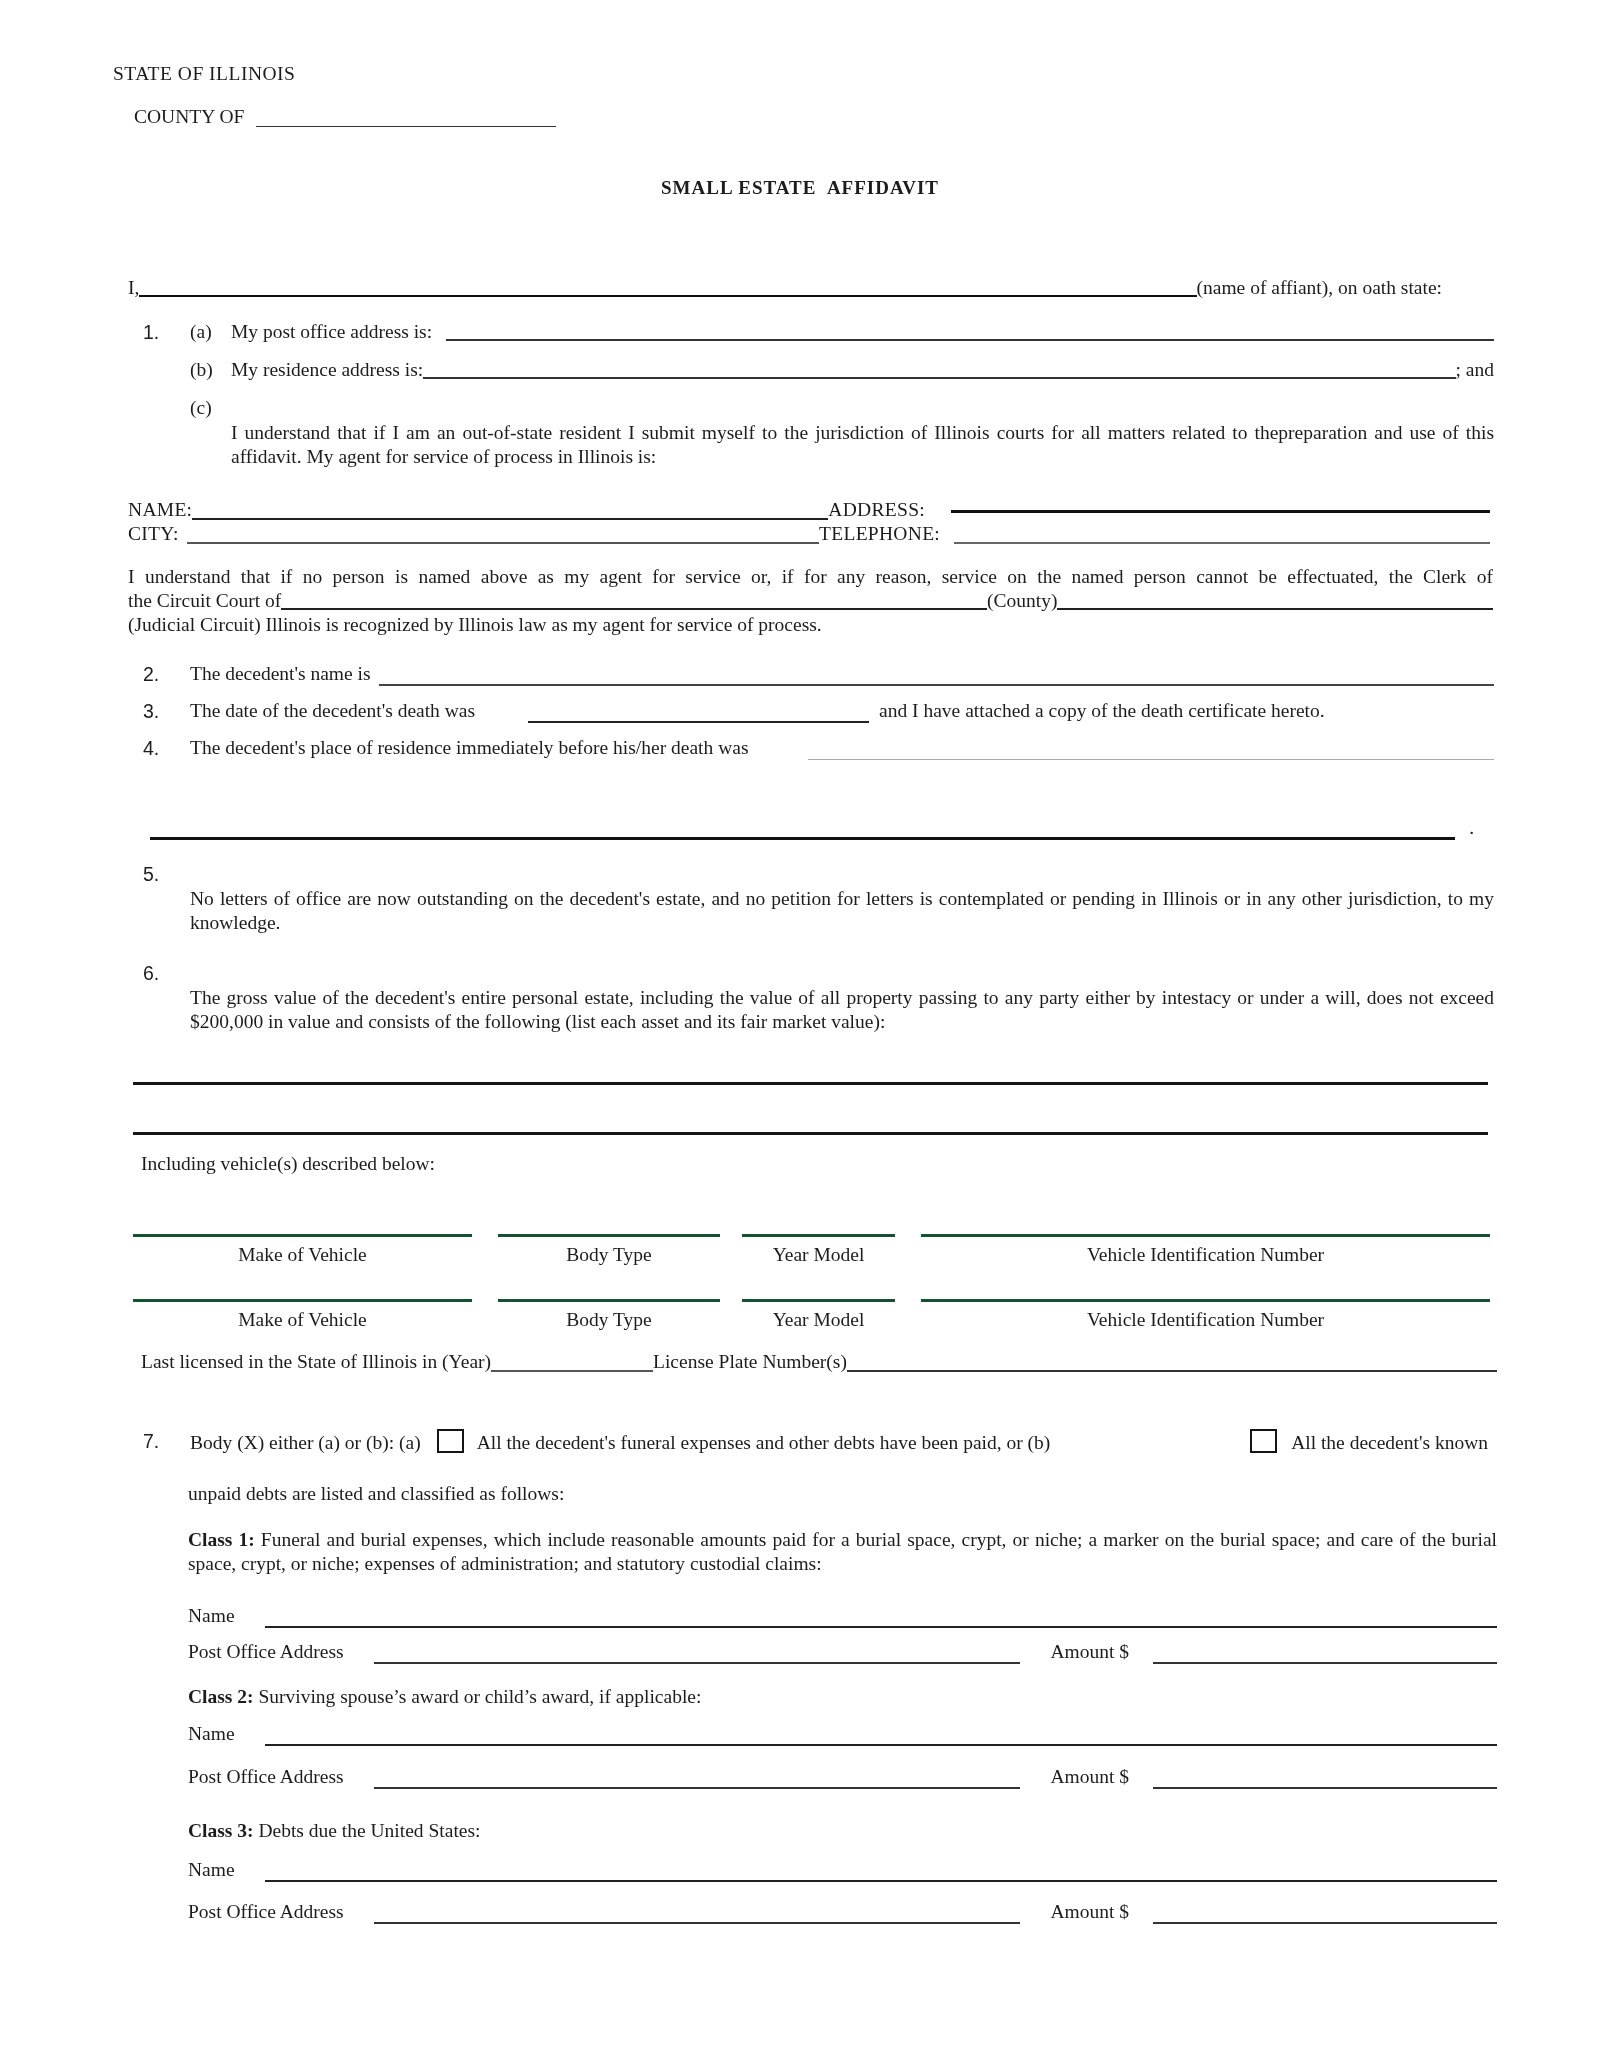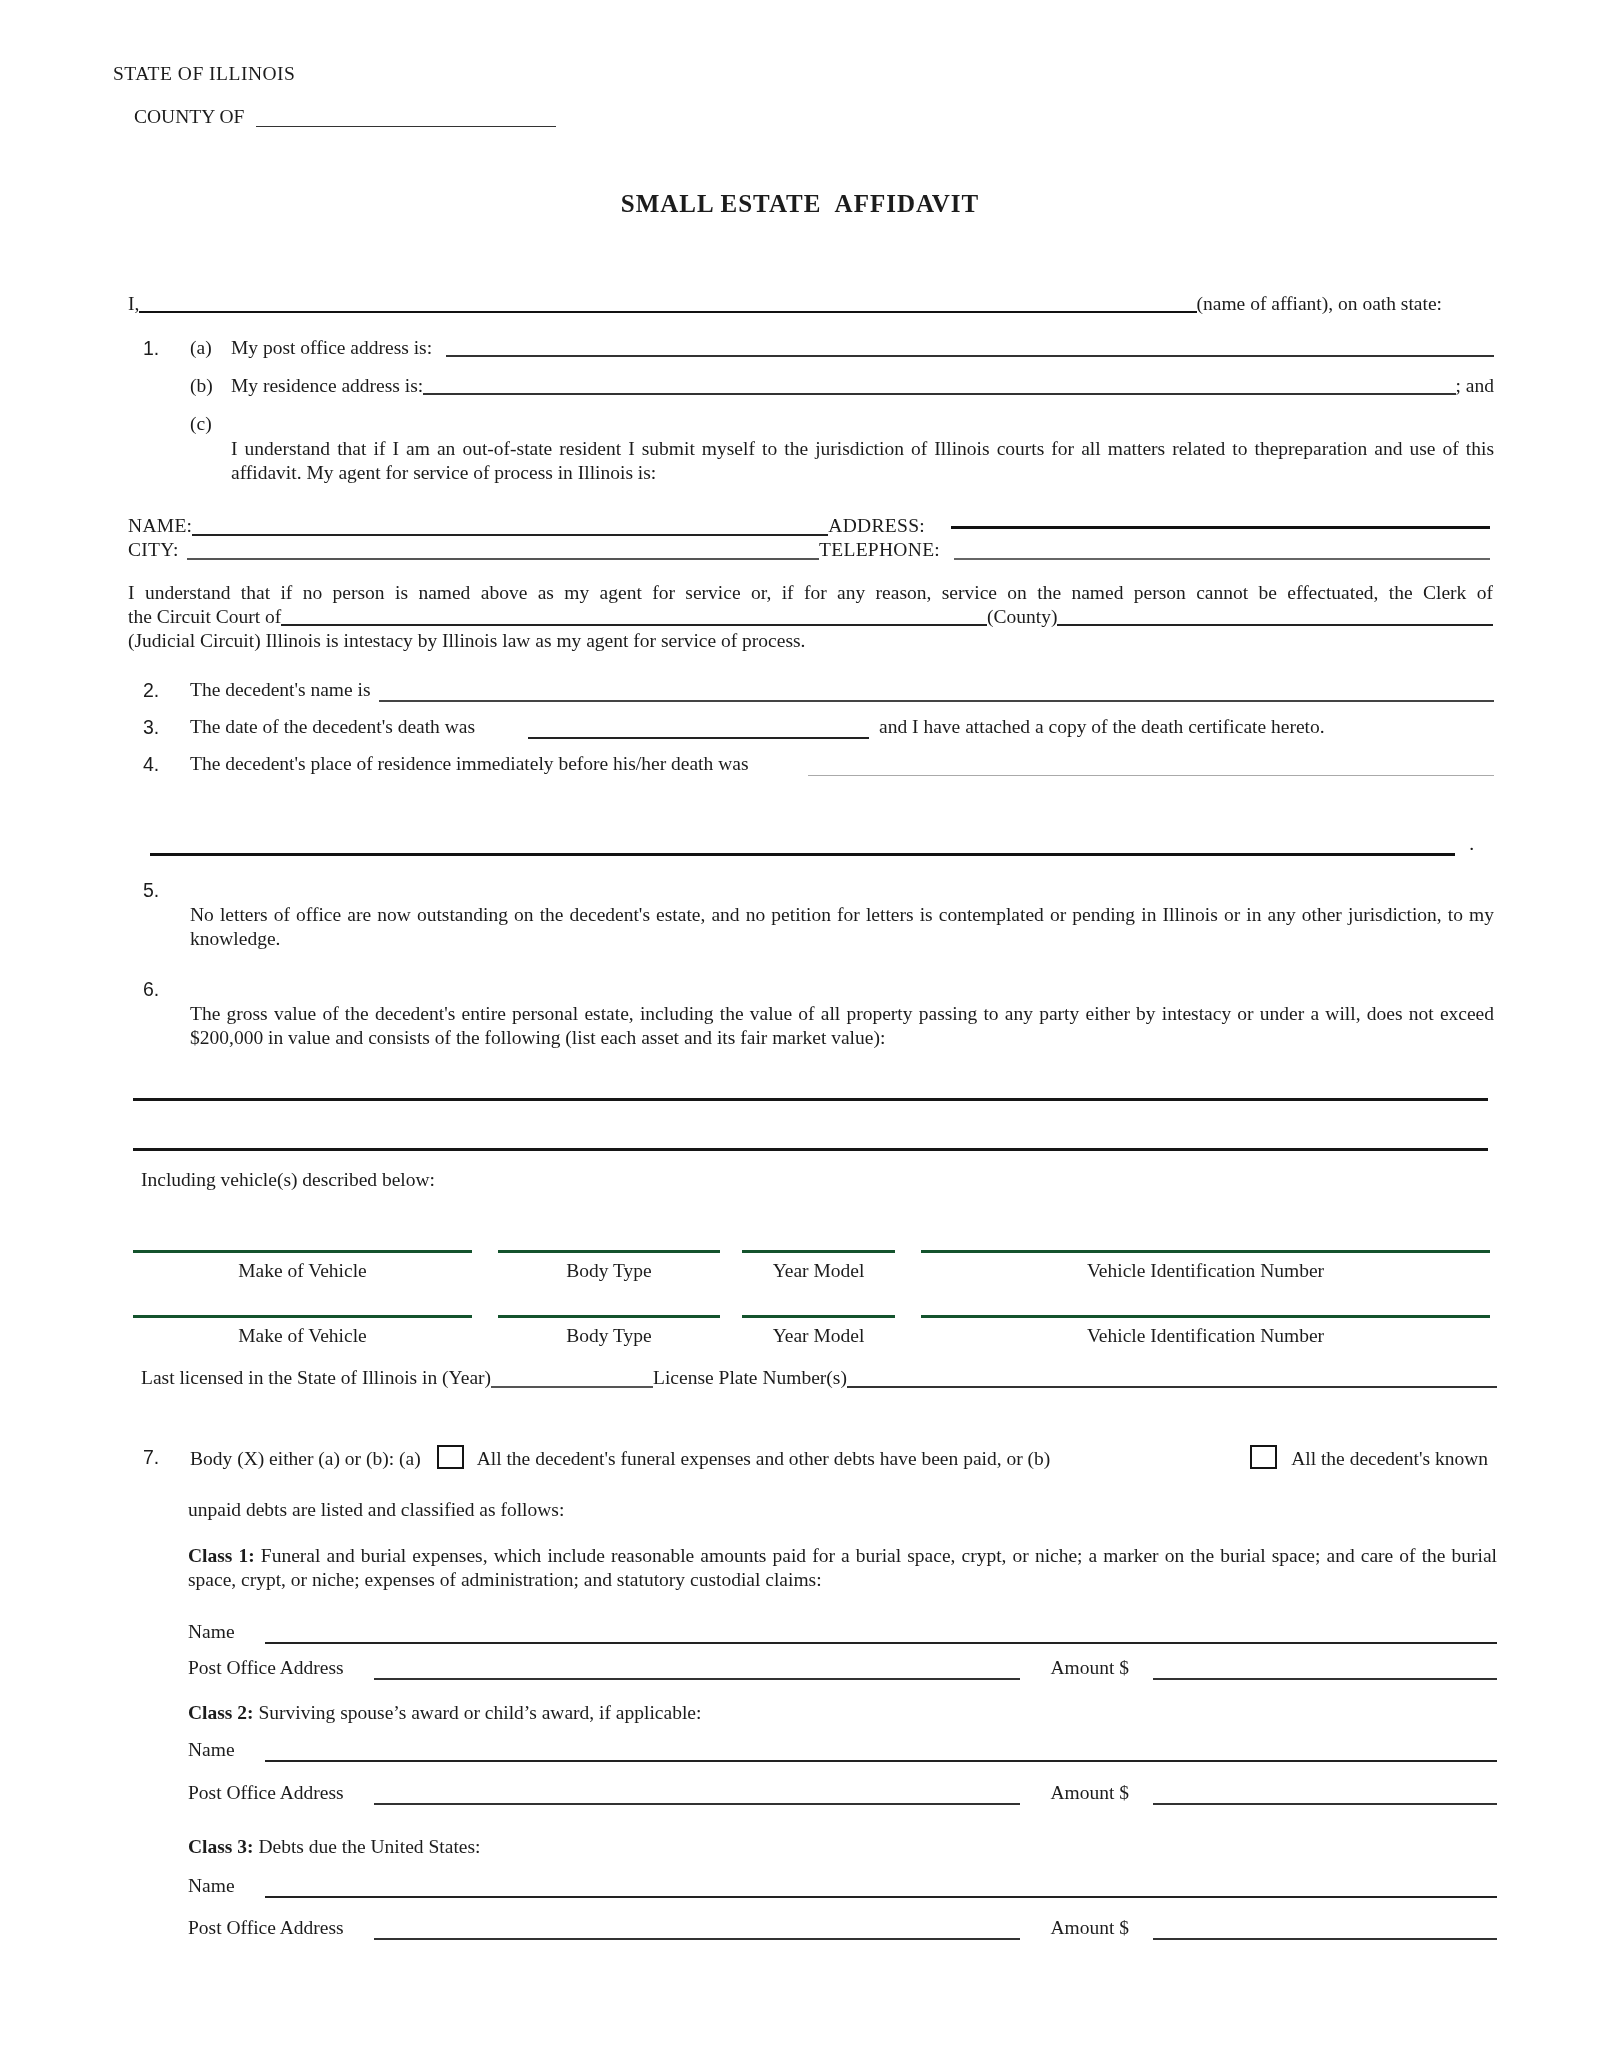--- a/index.html
+++ b/index.html
@@ -14,21 +14,21 @@
   .row{display:flex;align-items:flex-end;}
   .fill{border-bottom:2px solid #222;margin-bottom:3px;}
   .grow{flex:1 1 auto;}
   .nowrap{white-space:nowrap;}
   .justify{text-align:justify;margin-top:25px;}
   .justify-full{text-align:justify;text-align-last:justify;}
 
   .state-line{margin:62px 0 0 113px;letter-spacing:.5px;}
   .county-row{margin:19px 0 0 134px;}
   .county-fill{width:300px;border-bottom:1.5px solid #333;margin-bottom:2px;margin-left:12px;}
-  .title{margin-top:60px;text-align:center;font-weight:bold;font-size:25px;line-height:30px;letter-spacing:1px;white-space:pre-wrap;}
+  .title{margin-top:44px;text-align:center;font-weight:bold;font-size:19px;line-height:30px;letter-spacing:1px;white-space:pre-wrap;}
 
   .affiant-row{margin:73px 158px 0 128px;}
   .affiant-fill{border-bottom:2px solid #111;}
 
   .item{display:flex;margin-left:143px;margin-right:106px;}
   .num{flex:0 0 47px;font-family:"Liberation Sans","DejaVu Sans",sans-serif;}
   .ibody{flex:1 1 auto;min-width:0;}
   .sublabel{flex:0 0 41px;}
   .mt-a{margin-top:20px;}
   .mt-b{margin-top:14px;}
@@ -132,21 +132,21 @@
   </div>
 
   <div class="clerk">
     <div class="justify-full">I understand that if no person is named above as my agent for service or, if for any reason, service on the named person cannot be effectuated, the Clerk of</div>
     <div class="row">
       <span class="nowrap">the Circuit Court of</span>
       <span class="clerk-fill1"></span>
       <span class="nowrap">(County)</span>
       <span class="clerk-fill2"></span>
     </div>
-    <div>(Judicial Circuit) Illinois is intestacy by Illinois law as my agent for service of process.</div>
+    <div>(Judicial Circuit) Illinois is recognized by Illinois law as my agent for service of process.</div>
   </div>
 
   <div class="item" style="margin-top:25px;">
     <span class="num">2.</span>
     <div class="ibody row">
       <span class="nowrap">The decedent's name is</span>
       <span class="fill-decedent"></span>
     </div>
   </div>
 

